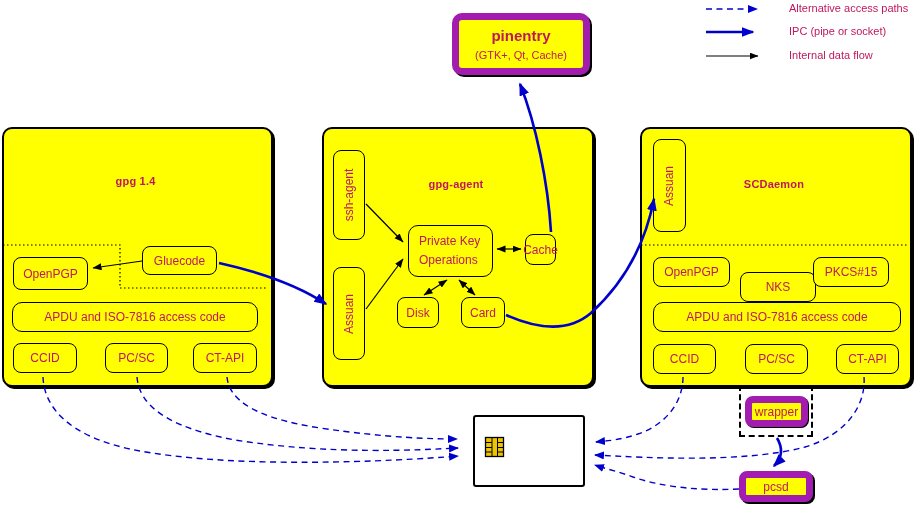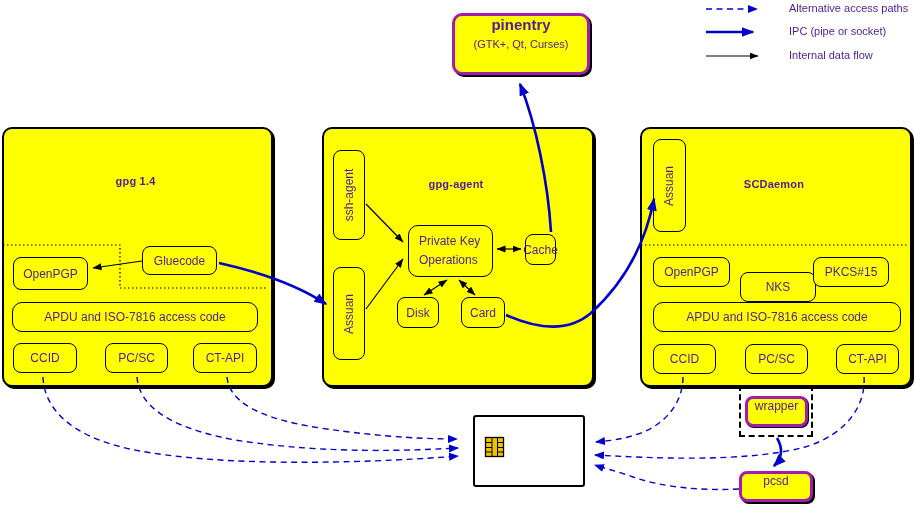--- a/index.html
+++ b/index.html
@@ -1,35 +1,35 @@
 <!DOCTYPE html>
 <html><head>
 <meta charset="utf-8">
 <style>
   html,body{margin:0;padding:0;background:#fff;}
   .canvas{
     position:relative;width:914px;height:508px;background:#ffffff;
-    font-family:"Liberation Sans", sans-serif;color:#4c1d95;overflow:hidden;
+    font-family:"Liberation Sans", sans-serif;color:#be185d;overflow:hidden;
   }
   .bigbox{
     position:absolute;background:#ffff00;border:2px solid #000;border-radius:10px;
     box-shadow:2px 2px 0 #000;
   }
   .bigtitle{
     position:absolute;left:0;right:0;text-align:center;
     font-size:11px;font-weight:bold;letter-spacing:.2px;
   }
   .subbox{
     position:absolute;background:#ffff00;border:1.5px solid #000;border-radius:8px;
     display:flex;align-items:center;justify-content:center;
     font-size:12px;text-align:center;box-sizing:border-box;
   }
   .thickbox{
-    position:absolute;background:#ffff00;border:3px solid #a21caf;border-radius:10px;
-    display:flex;flex-direction:column;align-items:center;
+    position:absolute;background:#ffff00;border:7px solid #a21caf;border-radius:10px;
+    display:flex;flex-direction:column;align-items:center;justify-content:center;
     box-sizing:border-box;box-shadow:2px 2px 0 #000;
   }
   .vbox{
     position:absolute;background:#ffff00;border:1.5px solid #000;border-radius:8px;
     display:flex;align-items:center;justify-content:center;box-sizing:border-box;
   }
   .vbox span{transform:rotate(-90deg);white-space:nowrap;font-size:12px;}
   .pko{flex-direction:column;align-items:flex-start;padding-left:10px;line-height:19px;justify-content:center;}
   .dashedrect{
     position:absolute;border:2px dashed #000;background:transparent;box-sizing:border-box;
@@ -46,21 +46,21 @@
 <body>
 
 <div class="canvas">
 
   <div class="legend-label" style="left:789px;top:2px;">Alternative access paths</div>
   <div class="legend-label" style="left:789px;top:25px;">IPC (pipe or socket)</div>
   <div class="legend-label" style="left:789px;top:49px;">Internal data flow</div>
 
   <div class="thickbox" style="left:452px;top:13px;width:138px;height:62px;">
     <div class="pintitle">pinentry</div>
-    <div class="pinsub">(GTK+, Qt, Curses)</div>
+    <div class="pinsub">(GTK+, Qt, Cache)</div>
   </div>
 
   <div class="bigbox" style="left:2px;top:127px;width:267px;height:256px;"></div>
   <div class="bigtitle" style="left:2px;top:175px;width:267px;">gpg 1.4</div>
   <div class="subbox" style="left:13px;top:257px;width:75px;height:33px;">OpenPGP</div>
   <div class="subbox" style="left:142px;top:246px;width:75px;height:29px;">Gluecode</div>
   <div class="subbox" style="left:12px;top:302px;width:246px;height:30px;border-radius:10px;">APDU and ISO-7816 access code</div>
   <div class="subbox" style="left:13px;top:343px;width:64px;height:30px;">CCID</div>
   <div class="subbox" style="left:105px;top:343px;width:63px;height:30px;">PC/SC</div>
   <div class="subbox" style="left:193px;top:343px;width:64px;height:30px;">CT-API</div>

